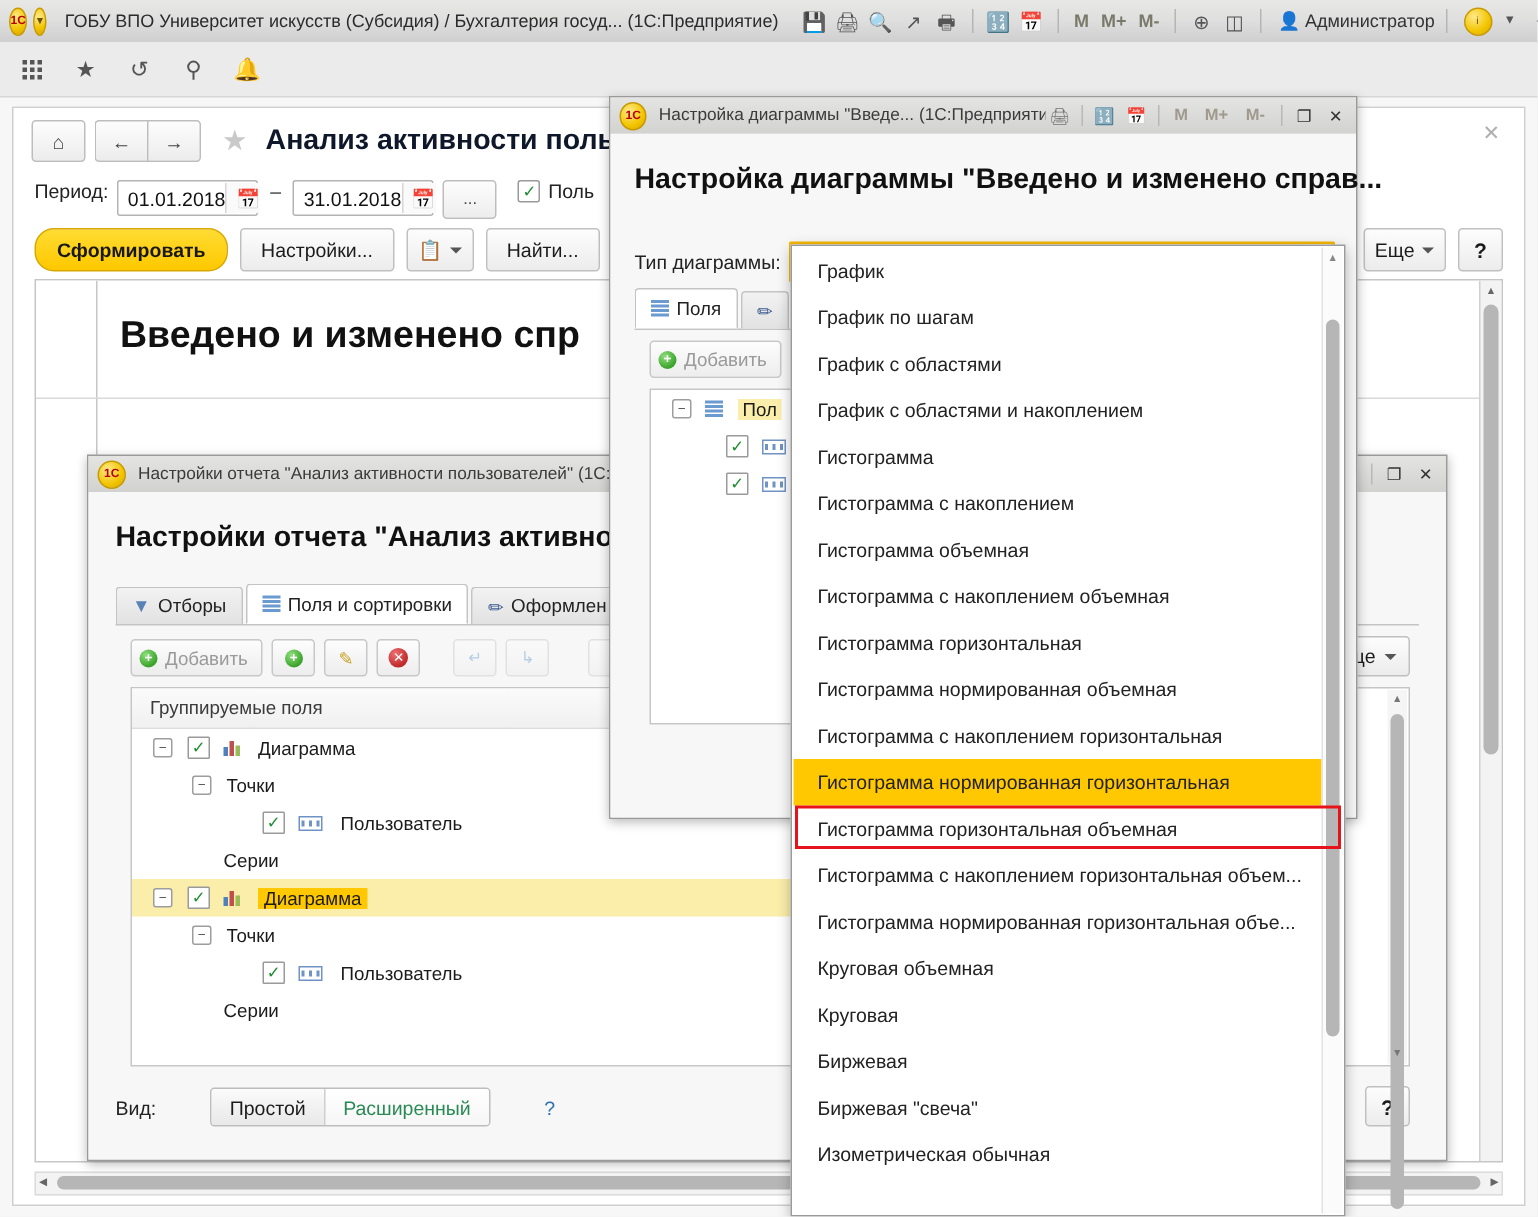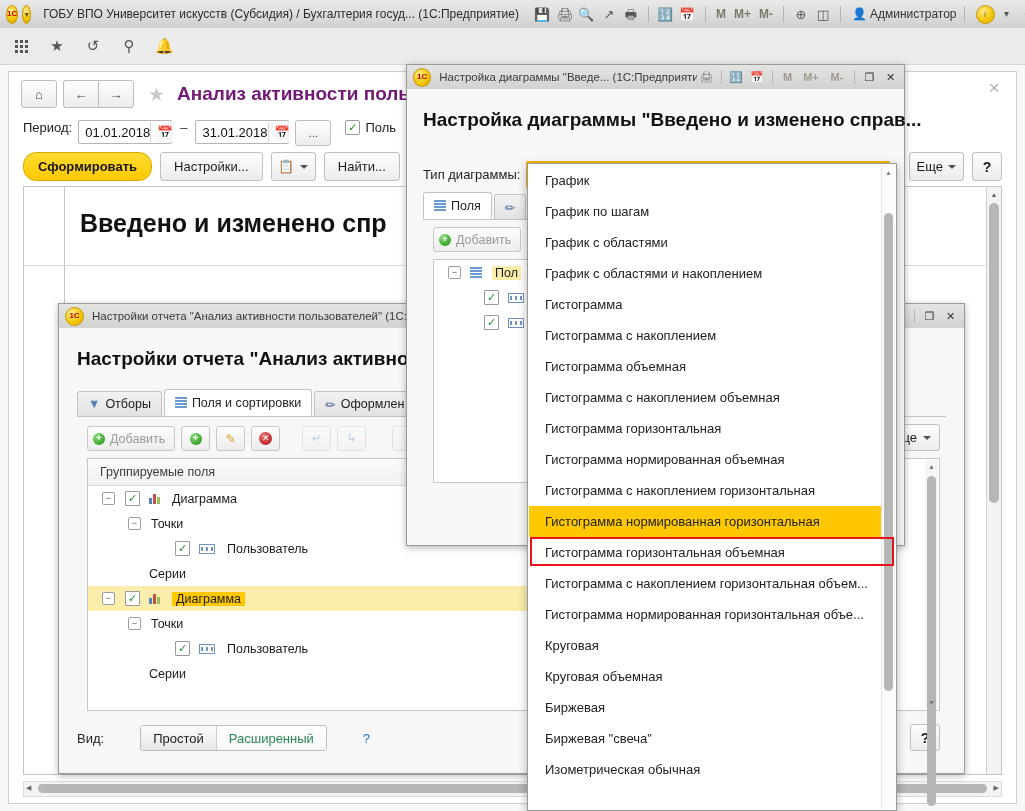--- a/index.html
+++ b/index.html
@@ -66,21 +66,21 @@
   .navbtn{
     height:26px;min-width:34px;border:1px solid #bdbdbd;border-radius:3px;
     background:linear-gradient(to bottom,#fdfdfd,#ececec);
     display:flex;align-items:center;justify-content:center;color:#444;font-size:13px;
   }
   .navgroup{display:flex;margin-left:6px;}
   .navgroup .navbtn{border-radius:0;border-right:none;}
   .navgroup .navbtn:first-child{border-radius:3px 0 0 3px;}
   .navgroup .navbtn:last-child{border-radius:0 3px 3px 0;border-right:1px solid #bdbdbd;}
   .favstar{margin-left:14px;color:#c9c9c9;font-size:19px;}
-  .formtitle{margin-left:12px;font-size:19px;font-weight:bold;color:#701a75;white-space:nowrap;}
+  .formtitle{margin-left:12px;font-size:19px;font-weight:bold;color:#0f172a;white-space:nowrap;}
 
   .paramrow{position:absolute;left:14px;top:48px;display:flex;align-items:flex-start;gap:6px;}
   .lbl{font-size:13px;color:#222;}
   .datefield{
     height:22px;width:92px;border:1px solid #b4b4b4;background:#fff;border-radius:2px;
     display:flex;align-items:center;
   }
   .datefield span{padding-left:6px;font-size:13px;color:#111;}
   .calbtn{
     margin-left:auto;width:20px;height:20px;border-left:1px solid #d6d6d6;
@@ -624,22 +624,22 @@
         <div class="dditem">Гистограмма с накоплением</div>
         <div class="dditem">Гистограмма объемная</div>
         <div class="dditem">Гистограмма с накоплением объемная</div>
         <div class="dditem">Гистограмма горизонтальная</div>
         <div class="dditem">Гистограмма нормированная объемная</div>
         <div class="dditem">Гистограмма с накоплением горизонтальная</div>
         <div class="dditem sel">Гистограмма нормированная горизонтальная</div>
         <div class="dditem">Гистограмма горизонтальная объемная</div>
         <div class="dditem">Гистограмма с накоплением горизонтальная объем...</div>
         <div class="dditem">Гистограмма нормированная горизонтальная объе...</div>
+        <div class="dditem">Круговая объемная</div>
         <div class="dditem">Круговая</div>
-        <div class="dditem">Круговая объемная</div>
         <div class="dditem">Биржевая</div>
         <div class="dditem">Биржевая "свеча"</div>
         <div class="dditem">Изометрическая обычная</div>
       </div>
     <div class="ddscroll">
       <div class="a">▲</div>
       <div class="t"></div>
     </div>
   <div class="ddsel-frame" style="top: 373px;"></div>
     </div>

